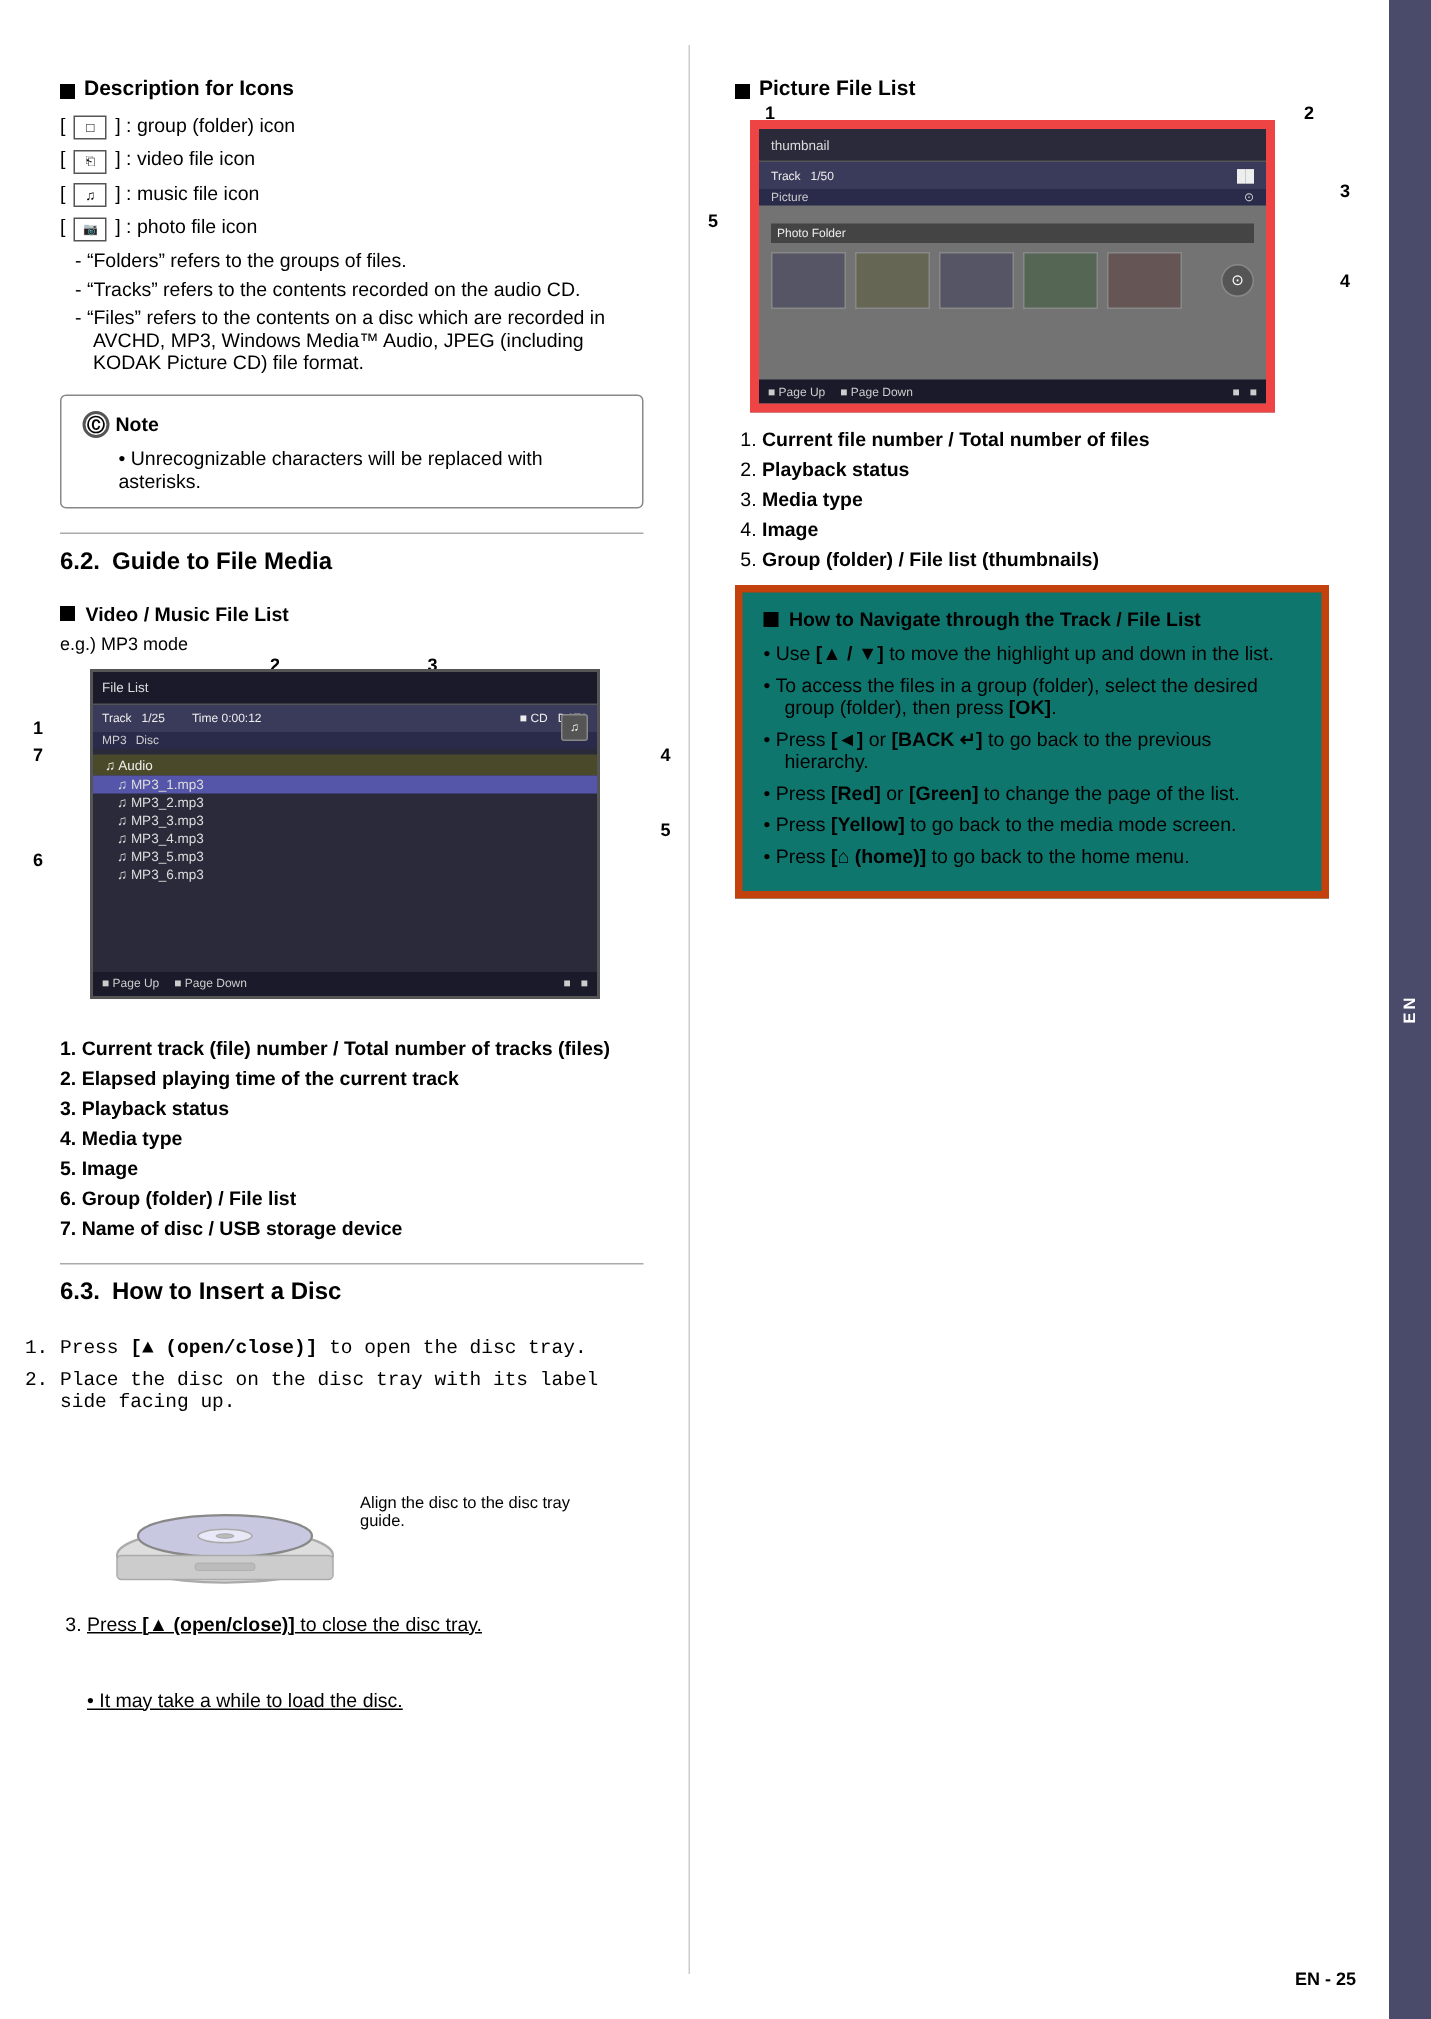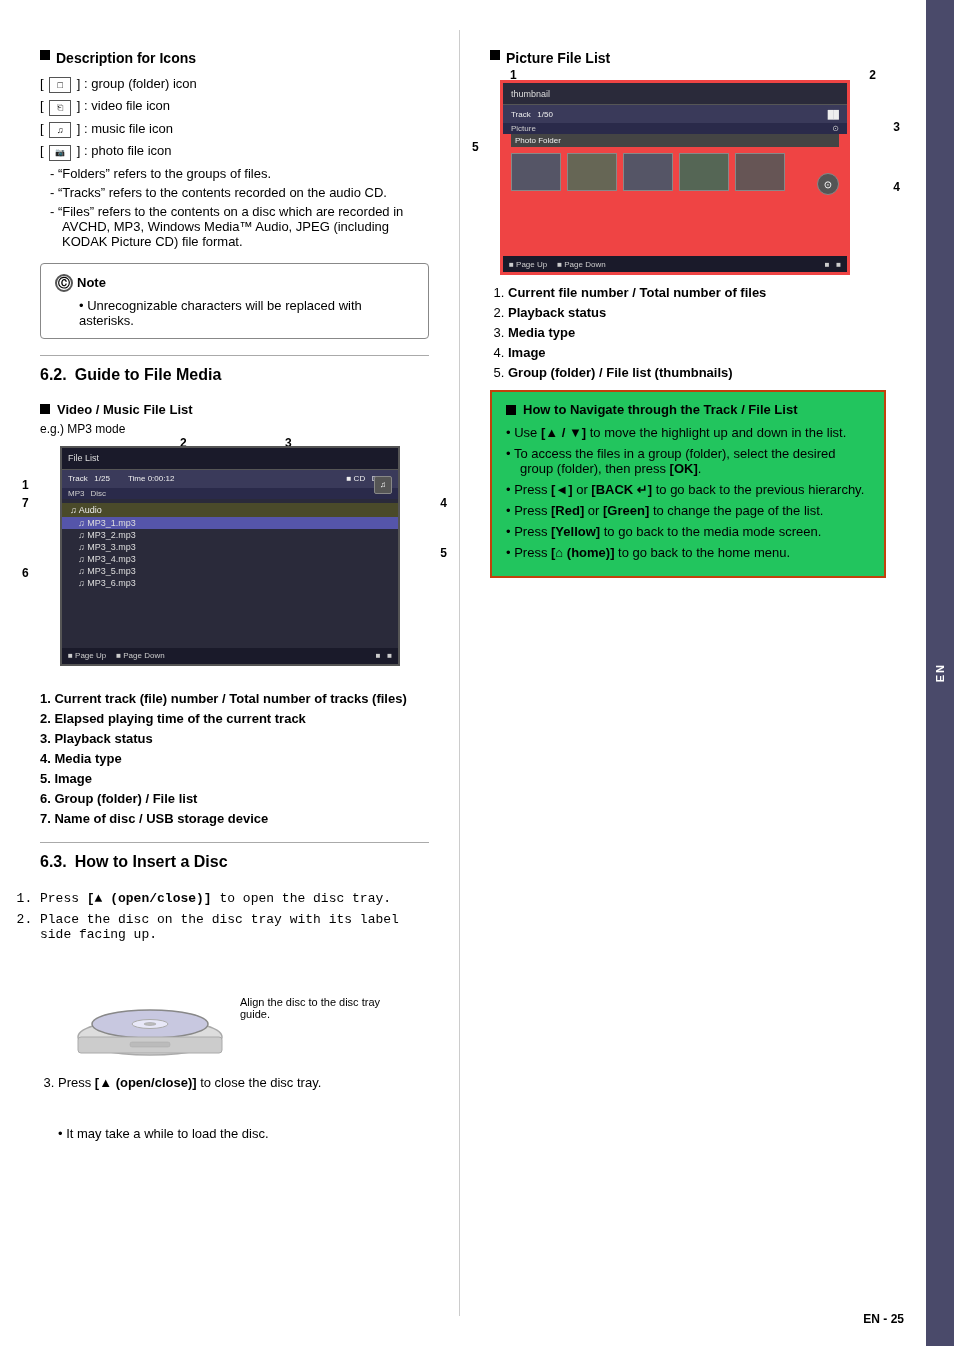--- a/index.html
+++ b/index.html
@@ -41,21 +41,21 @@
       width: 460px;
       padding: 20px 30px 20px 40px;
       border-right: 1px solid #ccc;
     }
     .right-col {
       width: 466px;
       padding: 20px 40px 20px 30px;
     }
     .section-title {
       display: flex;
-      align-items: flex-start;
+      align-items: flex-end;
       gap: 6px;
       font-weight: bold;
       font-size: 14px;
       margin-bottom: 10px;
     }
     .square-bullet {
       display: inline-block;
       width: 10px;
       height: 10px;
       background: #000;
@@ -142,22 +142,22 @@
       border: 2px solid #555;
       width: 340px;
       height: 220px;
       position: relative;
       margin: 10px 0 14px 20px;
       color: #fff;
       font-size: 9px;
       overflow: hidden;
     }
     .screen-sim-picture {
-      background: #ef4444;
-      border: 3px solid #ef4444;
+      background: #737373;
+      border: 6px solid #ef4444;
       width: 310px;
       height: 180px;
       position: relative;
       margin: 10px auto 14px auto;
       color: #fff;
       font-size: 9px;
       overflow: hidden;
     }
     .screen-header {
       background: #1a1a2a;
@@ -235,24 +235,24 @@
       padding-left: 14px;
       text-indent: -14px;
     }
     .bullet-list li::before {
       content: "• ";
     }
     .key-btn {
       font-weight: bold;
     }
     .navigate-box {
-      border: 2px solid #c2410c;
+      border: 5px solid #c2410c;
       padding: 10px 14px;
       margin: 10px 0;
-      background: #22c55e;
+      background: #0f766e;
     }
     .page-num {
       position: absolute;
       bottom: 20px;
       right: 50px;
       font-size: 12px;
       font-weight: bold;
     }
     .screen-right-icons {
       position: absolute;
@@ -434,21 +434,21 @@
 
           <rect x="8" y="85" width="144" height="16" rx="3" fill="#ccc" stroke="#aaa" stroke-width="1"></rect>
 
           <rect x="60" y="90" width="40" height="5" rx="2" fill="#bbb" stroke="#aaa" stroke-width="0.5"></rect>
         </svg>
       </div>
       <div class="disc-note-text">Align the disc to the disc tray guide.</div>
     </div>
 
     <ol start="3" style="margin-left:18px;">
-      <li style="margin-bottom:4px;font-size:13px;">
+      <li style="margin-bottom:4px;font-size:13px;text-decoration:underline;">
         Press <span class="key-btn">[▲ (open/close)]</span> to close the disc tray.
         <ul style="list-style:none;margin-top:4px;margin-left:0;">
           <li style="font-size:13px;margin-top:36px;">• It may take a while to load the disc.</li>
         </ul>
       </li>
     </ol>
 
   </div>
 
   <div class="right-col">
@@ -475,21 +475,21 @@
         <div style="background:#3a3a5a;height:18px;display:flex;align-items:center;padding:0 8px;font-size:8px;color:#eee;gap:20px;">
           <span>Track &nbsp; 1/50</span>
           <span style="margin-left:auto;font-size:8px;">██</span>
         </div>
 
         <div style="background:#2a2a4a;padding:1px 8px;font-size:8px;color:#ccc;display:flex;gap:6px;">
           <span>Picture</span>
           <span style="margin-left:auto;">⊙</span>
         </div>
 
-        <div style="display:flex;flex-wrap:wrap;padding:0 8px;gap:6px;">
+        <div style="display:flex;flex-wrap:wrap;padding:12px 8px;gap:6px;">
 
           <div style="width:100%;background:#444;padding:2px 4px;font-size:8px;color:#eee;">Photo Folder</div>
 
           <div style="width:50px;height:38px;background:#556;border:1px solid #888;"></div>
           <div style="width:50px;height:38px;background:#665;border:1px solid #888;"></div>
           <div style="width:50px;height:38px;background:#556;border:1px solid #888;"></div>
           <div style="width:50px;height:38px;background:#565;border:1px solid #888;"></div>
           <div style="width:50px;height:38px;background:#655;border:1px solid #888;"></div>
         </div>
 

